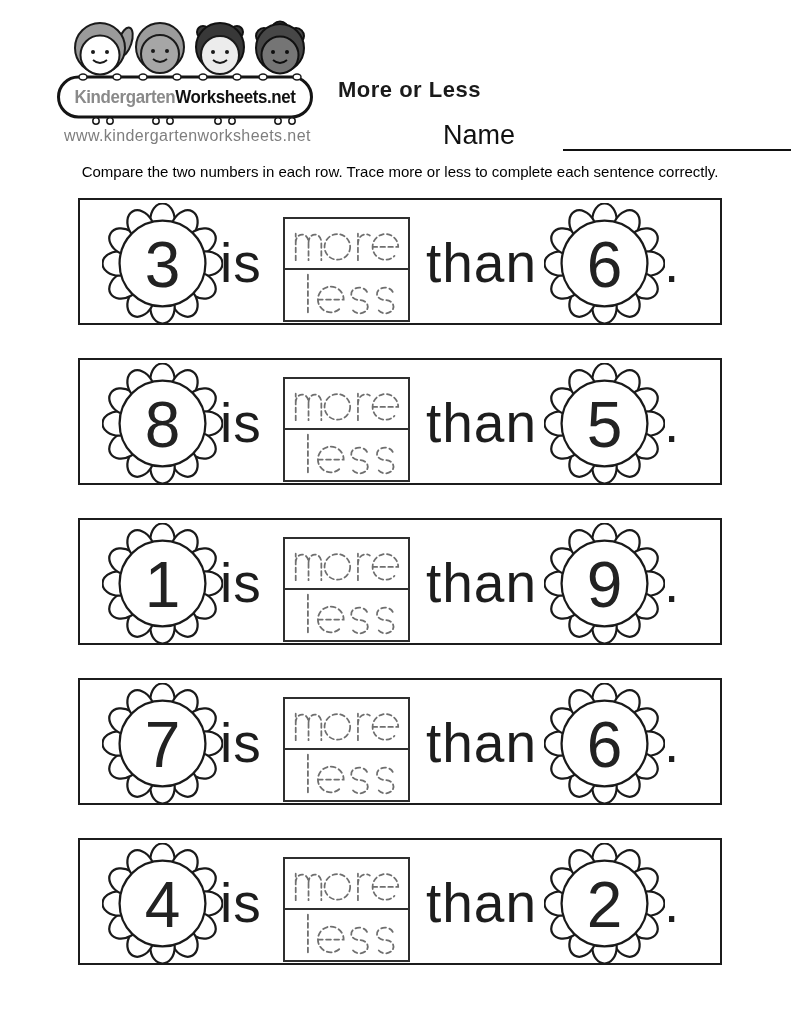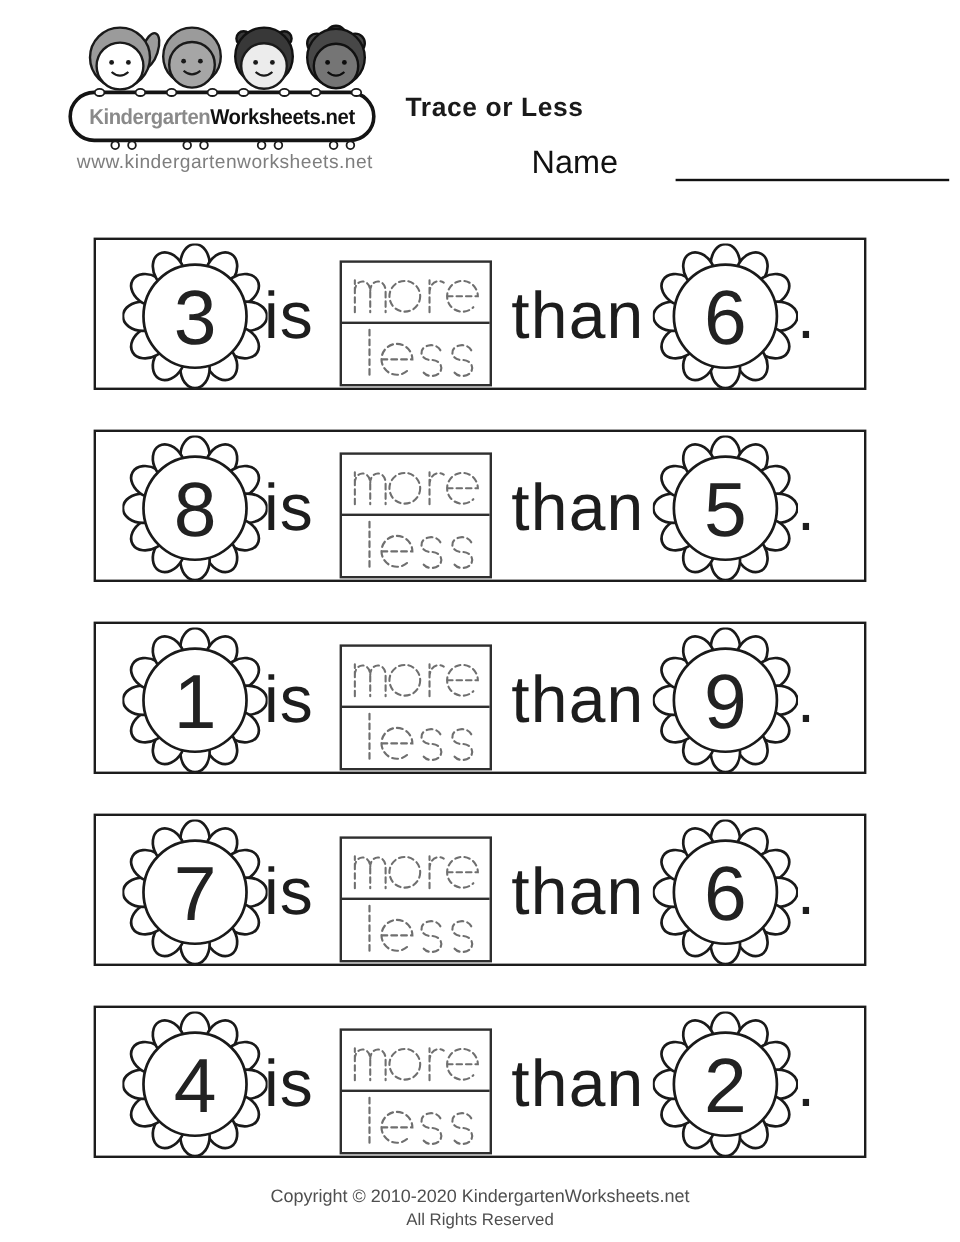--- a/index.html
+++ b/index.html
@@ -157,25 +157,26 @@
       <circle cx="222" cy="103" r="3.2"></circle>
         <circle cx="236" cy="103" r="3.2"></circle>
     </g>
   </svg>
   <div class="badge-text">
       <span class="gray">Kindergarten</span>
       <span class="black">Worksheets.net</span>
     </div>
   <div class="site-url">www.kindergartenworksheets.net</div>
 
-  <div class="subtitle">Trace or Less</div>
+  <div class="subtitle">More or Less</div>
   <div class="name-wrap">
     <span class="name-label">Name</span>
     <span class="name-line"></span>
   </div>
+  <div class="instructions">Compare the two numbers in each row. Trace more or less to complete each sentence correctly.</div>
 
   <div class="rows">
 
     <div class="row">
       <div class="flower left">
         <svg viewBox="0 0 124 124">
             <use href="#flower-sym"></use>
           </svg>
         <div class="num">3</div>
       </div>
@@ -327,18 +328,14 @@
         <svg viewBox="0 0 124 124">
             <use href="#flower-sym"></use>
           </svg>
         <div class="num">2</div>
       </div>
       <span class="word word-period">.</span>
     </div>
 
   </div>
 
-  <div class="footer">
-    <div class="l1">Copyright © 2010-2020 KindergartenWorksheets.net</div>
-    <div class="l2">All Rights Reserved</div>
-  </div>
 
 </div>
 
 </body></html>

